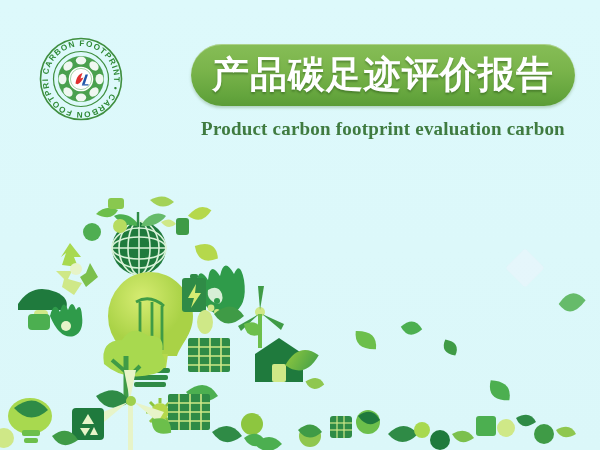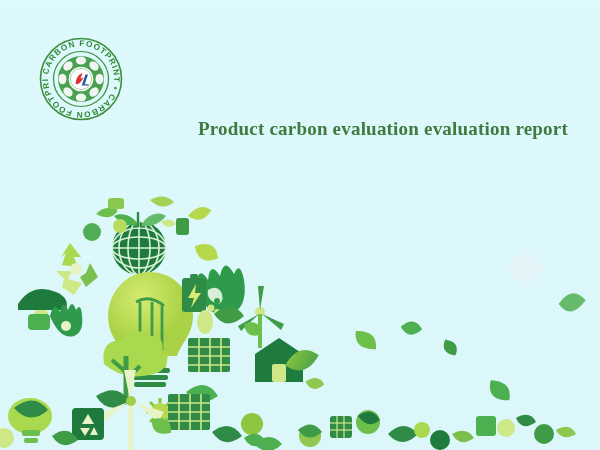--- a/index.html
+++ b/index.html
@@ -109,22 +109,25 @@
       <circle cx="43" cy="43" r="10.6" fill="#ffffff" stroke="#7ec184" stroke-width="0.7"></circle>
 
       <g>
         <path d="M37.5,47.5 C38.5,41 41,38 44.5,37 L42.5,42.5 L45.5,41.5 C44,45 42,47 39.5,48.2 Z" fill="#e03030"></path>
         <path d="M44,48.5 L47.5,38.5 L50,38.5 L46.6,48.5 Z" fill="#1f56a8"></path>
         <path d="M44.2,48.2 L50.5,48.2 L50.5,49.6 L43.8,49.6 Z" fill="#1f56a8"></path>
       </g>
     </svg>
   </div>
 
-
-  <div class="subtitle">Product carbon evaluation evaluation report</div>
+  <div class="title-banner">
+    <span class="title-text">产品碳足迹评价报告</span>
+  </div>
+
+  <div class="subtitle">Product carbon footprint evaluation carbon</div>
 
   <div class="illustration">
     <svg viewBox="0 0 600 264" xmlns="http://www.w3.org/2000/svg">
       <defs>
         <radialGradient id="bulbG" cx="40%" cy="30%">
           <stop offset="0%" stop-color="#d6ec72"></stop>
           <stop offset="100%" stop-color="#a9d246"></stop>
         </radialGradient>
         <linearGradient id="leafG" x1="0" y1="0" x2="1" y2="1">
           <stop offset="0%" stop-color="#8dc63f"></stop>

